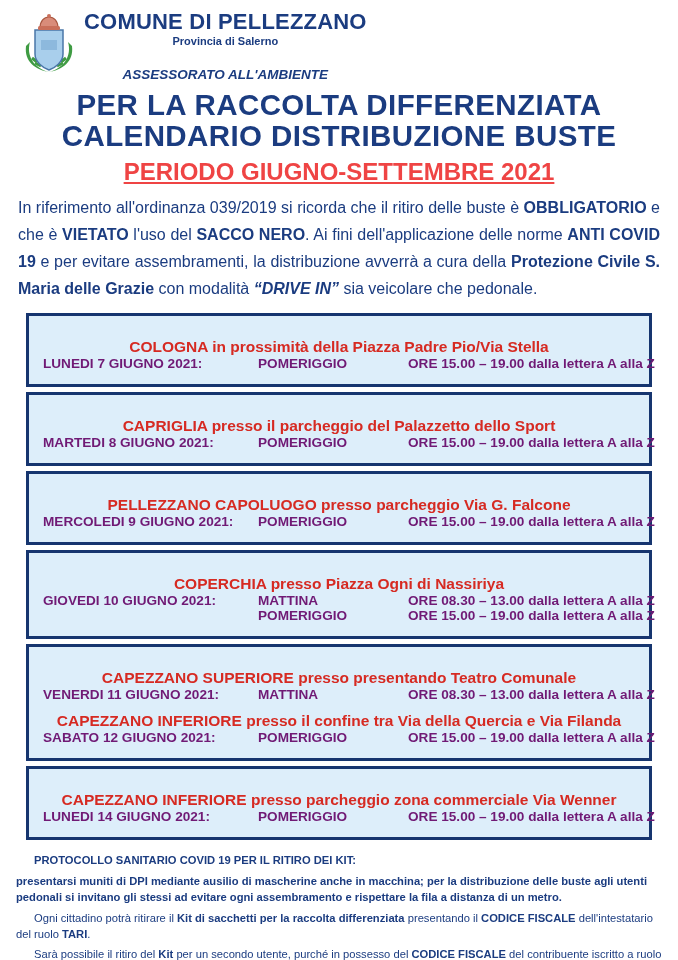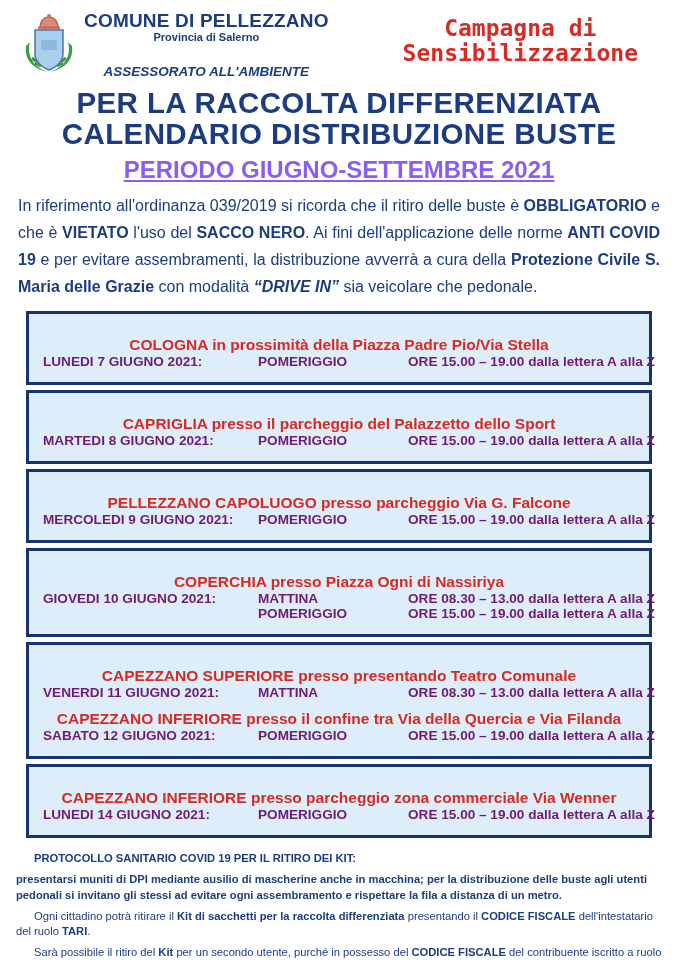--- a/index.html
+++ b/index.html
@@ -5,29 +5,29 @@
   html,body{margin:0;padding:0;background:#e8e8e8;}
   .page{
     width:678px;height:960px;margin:0 auto;background:#ffffff;
     font-family:"Liberation Sans",sans-serif;color:#1b3c80;
     position:relative;overflow:hidden;box-sizing:border-box;
   }
   
   .header{display:flex;align-items:flex-start;padding:10px 22px 0 22px;}
   .logo-wrap{width:54px;flex:0 0 54px;margin-top:2px;}
   .muni-block{margin-left:8px;text-align:center;line-height:1.12;}
-  .muni-name{font-size:19px;font-weight:bold;letter-spacing:.2px;}
+  .muni-name{font-size:22px;font-weight:bold;letter-spacing:.2px;}
   .muni-prov{font-size:11px;font-weight:bold;}
   .muni-dept{font-size:13.5px;font-weight:bold;font-style:italic;margin-top:20px;}
   .campaign{margin-left:auto;text-align:center;font-family:"DejaVu Sans Mono",monospace;
     font-weight:bold;color:#d62a22;font-size:23px;line-height:1.08;padding-right:18px;margin-top:6px;}
   
   .main-title{text-align:center;font-weight:bold;color:#1b3c80;font-size:29.5px;
     line-height:1.04;letter-spacing:.4px;margin-top:8px;}
-  .period{text-align:center;font-weight:bold;color:#8b5cf6;font-size:24px;
+  .period{text-align:center;font-weight:bold;color:#ef4444;font-size:24px;
     text-decoration:underline;margin-top:7px;}
   
   .intro{padding:9px 18px 0 18px;font-size:16px;line-height:1.68;text-align:justify;}
   
   .boxes{margin:10px 26px 0 26px;}
   .cal-box{background:#ddeefa;border:3px solid #16356f;margin-bottom:5px;
     padding:22px 14px 13px 14px;}
   .entry-title{text-align:center;color:#d62a22;font-weight:bold;font-size:15.5px;
     margin-top:10px;white-space:nowrap;}
   .entry-title:first-child{margin-top:0;}
@@ -59,24 +59,20 @@
 
         <path d="M18 16 c0 -7 4 -11 9 -11 c5 0 9 4 9 11 Z" fill="#d98c7a" stroke="#a8563f" stroke-width="1.2"></path>
         <rect x="16" y="14" width="22" height="4" rx="1.5" fill="#c96f5a"></rect>
         <circle cx="27" cy="4" r="2" fill="#c96f5a"></circle>
       </svg>
     </div>
     <div class="muni-block">
       <div class="muni-name">COMUNE DI PELLEZZANO</div>
       <div class="muni-prov">Provincia di Salerno</div>
       <div class="muni-dept">ASSESSORATO ALL'AMBIENTE</div>
-    </div>
-    <div class="campaign">
-      <div>Campagna di</div>
-      <div>Sensibilizzazione</div>
     </div>
   </div>
 
   <div class="main-title">
     <div>PER LA RACCOLTA DIFFERENZIATA</div>
     <div>CALENDARIO DISTRIBUZIONE BUSTE</div>
   </div>
   <div class="period">PERIODO GIUGNO-SETTEMBRE 2021</div>
 
   <div class="intro"><span>In riferimento all'ordinanza 039/2019 si ricorda che il ritiro delle buste è </span><span style="font-weight: bold;">OBBLIGATORIO</span><span> e che è </span><span style="font-weight: bold;">VIETATO</span><span> l'uso del </span><span style="font-weight: bold;">SACCO NERO</span><span>. Ai fini dell'applicazione delle norme </span><span style="font-weight: bold;">ANTI COVID 19</span><span> e per evitare assembramenti, la distribuzione avverrà a cura della </span><span style="font-weight: bold;">Protezione Civile S. Maria delle Grazie</span><span> con modalità </span><span style="font-weight: bold; font-style: italic;">“DRIVE IN”</span><span> sia veicolare che pedonale.</span></div>

